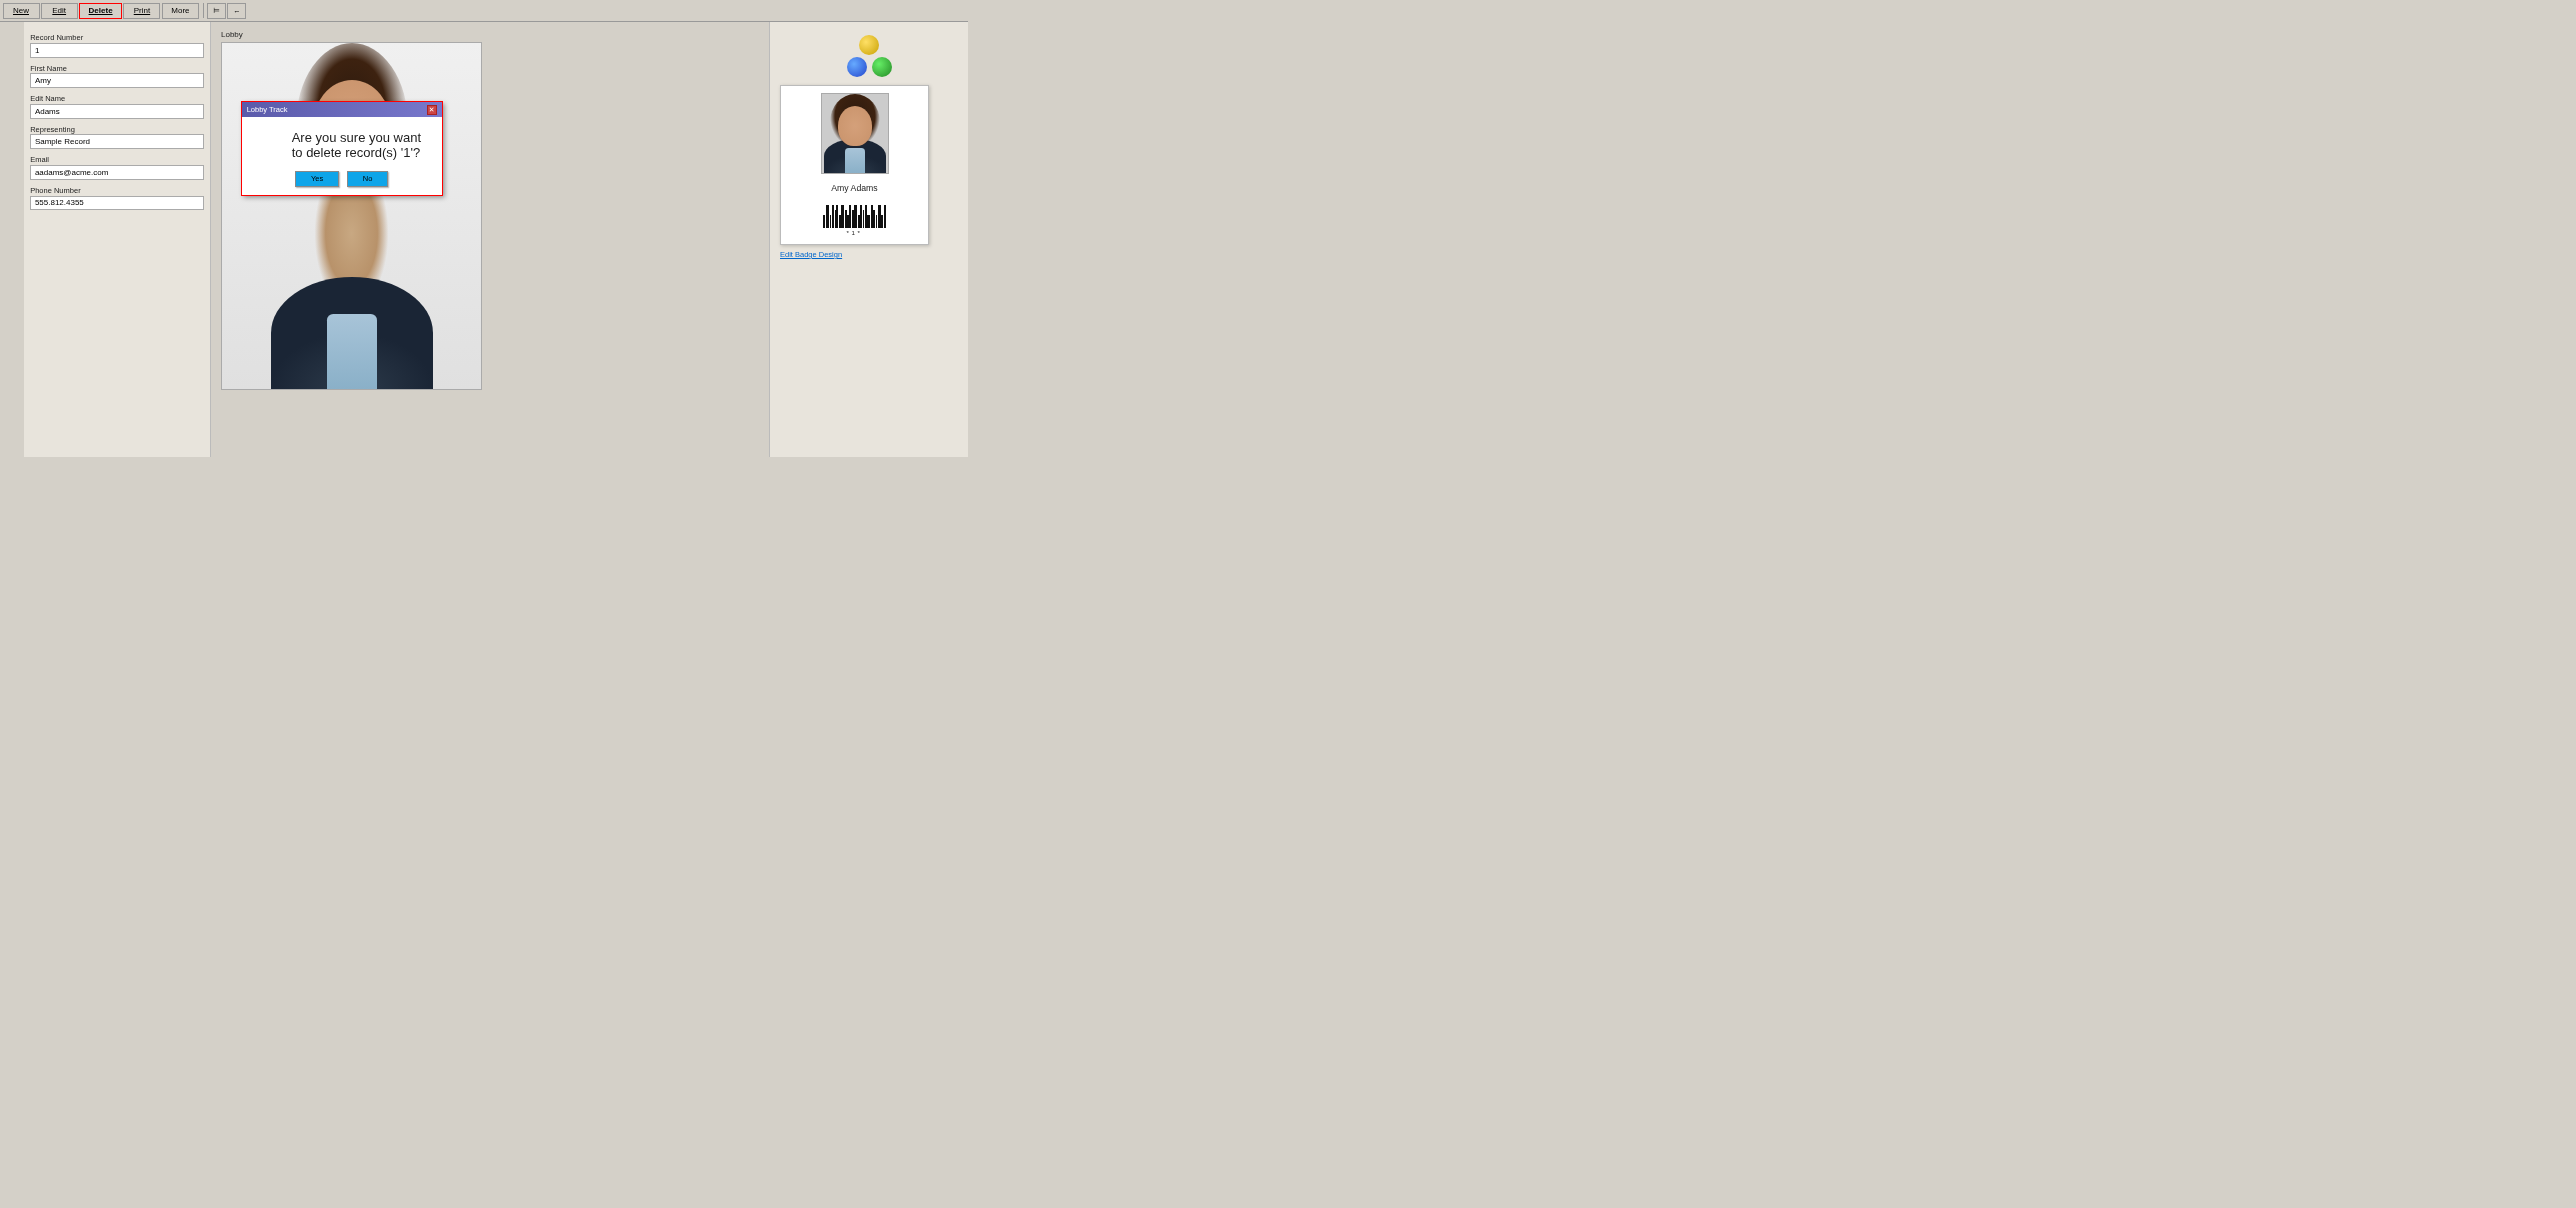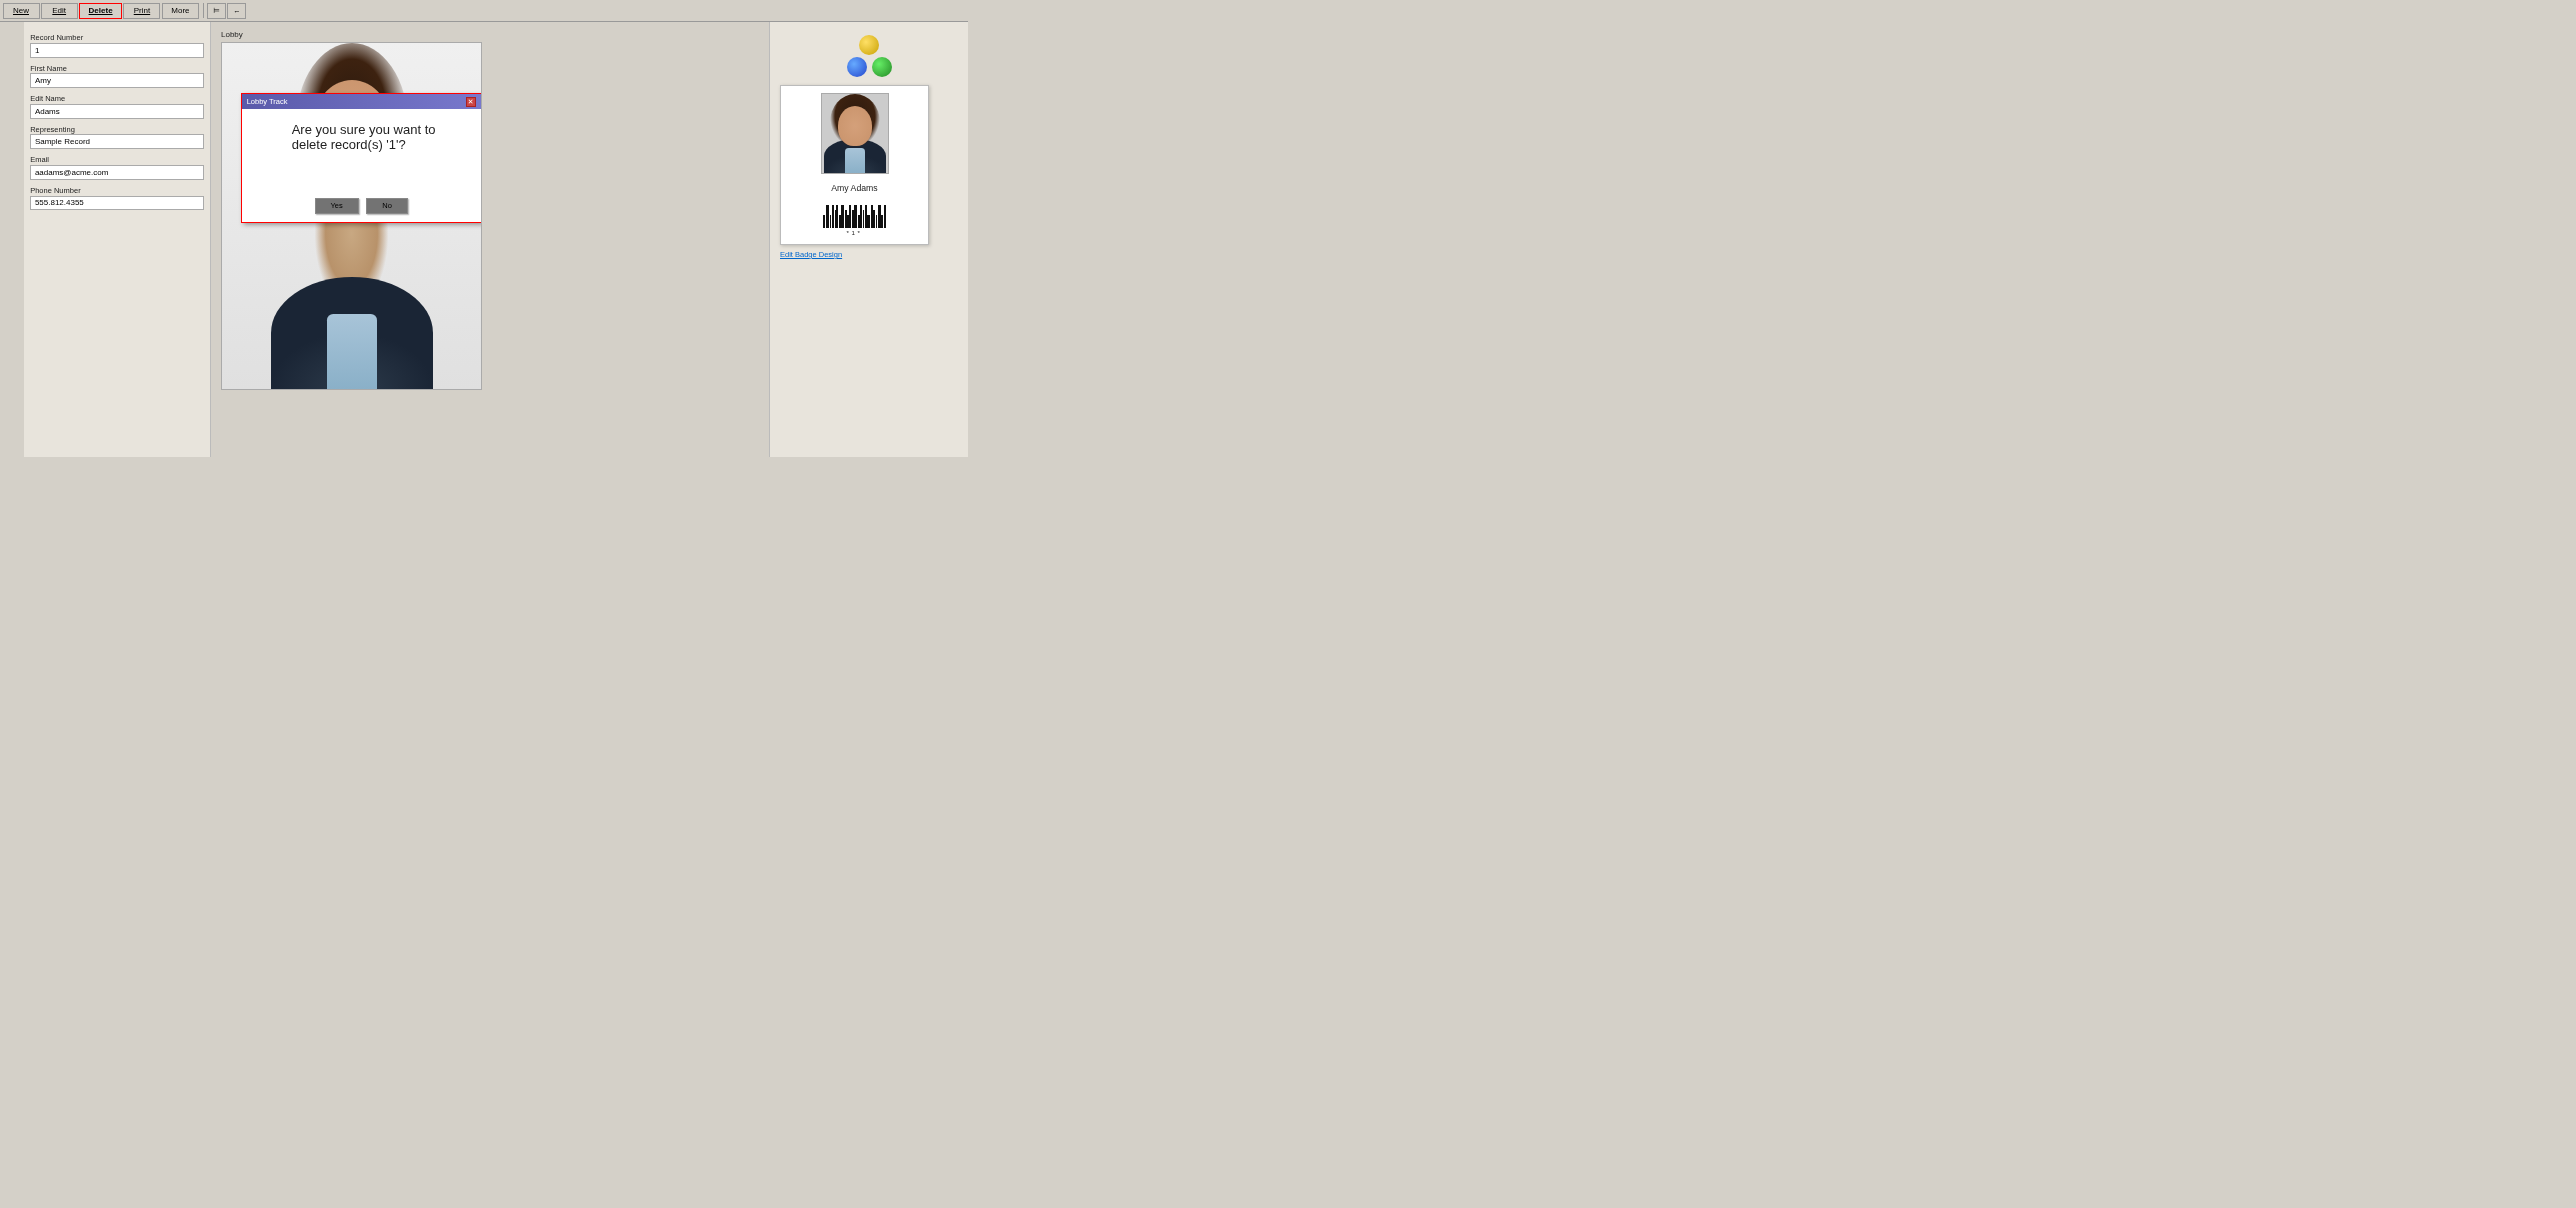--- a/index.html
+++ b/index.html
@@ -176,23 +176,23 @@
     .dialog-overlay {
       position: absolute;
       top: 0; left: 0; right: 0; bottom: 0;
       background: transparent;
       display: flex;
       align-items: flex-start;
       justify-content: flex-start;
     }
     .dialog-box {
       position: absolute;
-      top: 50px;
+      top: 58px;
       left: 18.7px;
-      width: 241px;
+      width: 202px;
       background: white;
       border: 1.2px solid red;
       box-shadow: 1.9px 1.9px 5px rgba(0,0,0,0.4);
     }
     .dialog-titlebar {
       background: linear-gradient(to right, #5a5aaa, #7878cc);
       color: white;
       font-size: 7.5px;
       padding: 2.5px 5px;
       display: flex;
@@ -221,28 +221,27 @@
       margin-bottom: 11.2px;
       font-size: 13px;
       margin-left: 40px;
     }
     .dialog-buttons {
       display: flex;
       justify-content: center;
       gap: 7.5px;
     }
     .dialog-btn {
-      background: #737373;
+      background: #0ea5e9;
       border: 0.6px solid #888;
       padding: 2.5px 15px;
       font-size: 7.5px;
       cursor: pointer;
       font-family: Arial, sans-serif;
       box-shadow: 0.6px 0.6px 1.2px rgba(0,0,0,0.3);
-      margin-top: 35px;
     }
 
     
     .right-panel {
       width: 199px;
       background: #e8e4dc;
       border-left: 0.6px solid #bbb;
       padding: 10px;
       display: flex;
       flex-direction: column;

